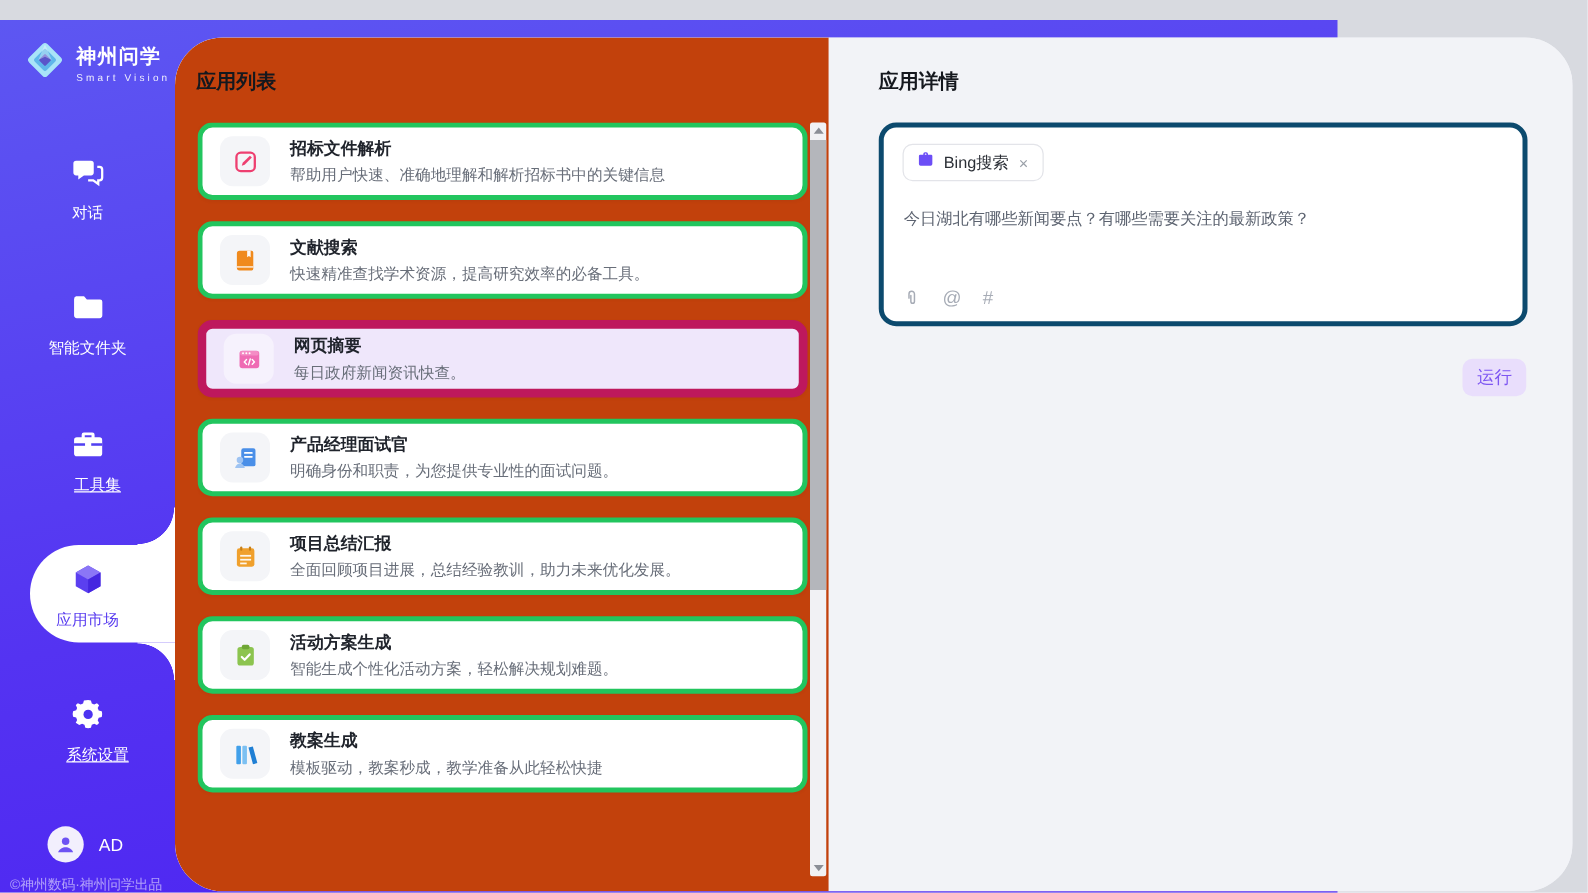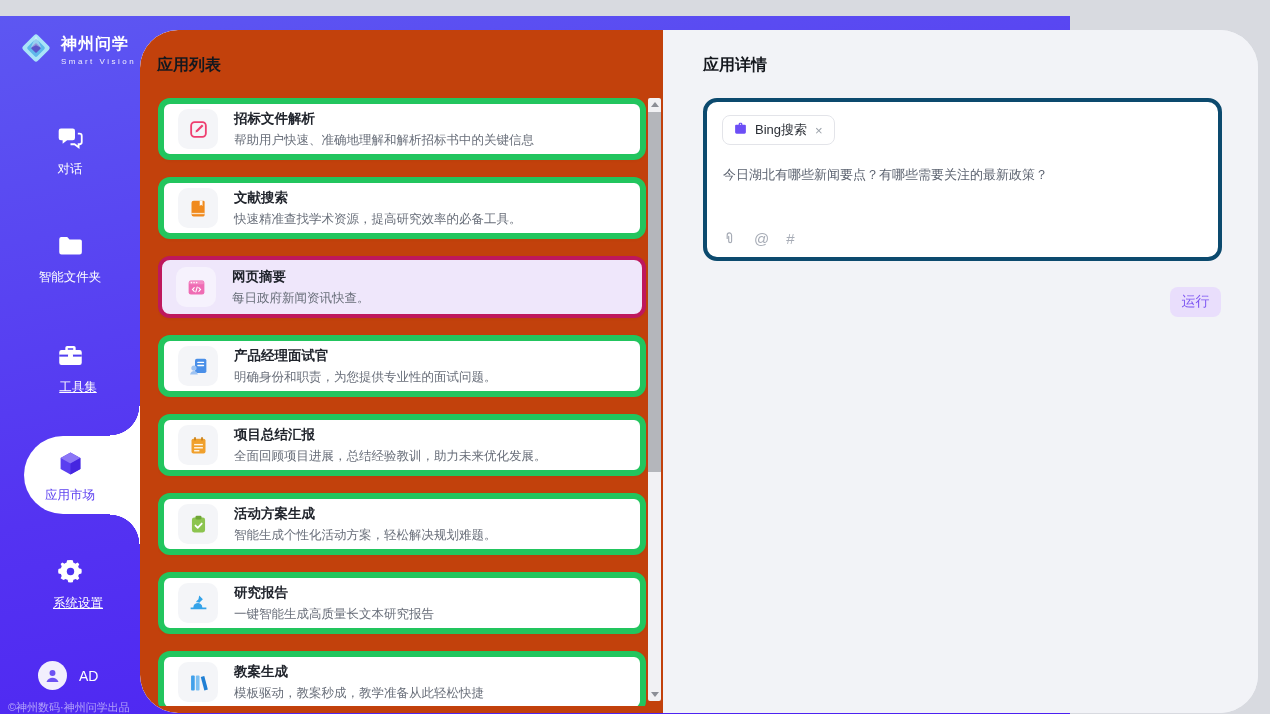--- a/index.html
+++ b/index.html
@@ -37,23 +37,23 @@
   .content { position:absolute; left:140px; top:14px; width:1118px; height:683px;
              border-radius:38px; background:#f2f3f7; overflow:hidden; }
   .list-panel { position:absolute; left:0; top:0; width:523px; height:683px; background:#c2410c; border-radius:38px 0 0 38px; }
   .detail-panel { position:absolute; left:523px; top:0; width:595px; height:683px; background:#f2f3f7; }
   .panel-title { position:absolute; left:17px; top:25px; font-size:16px; font-weight:bold; color:#15181e; }
   .detail-panel .panel-title { left:40px; }
 
   
   .cards-viewport { position:absolute; left:18px; top:68px; width:490px; height:608px; overflow:hidden; }
   .app-card { position:relative; width:488px; height:62px; margin-bottom:17px; background:#fff;
-              border:6px solid #22c55e; border-radius:12px; box-shadow:0 1px 3px rgba(30,30,60,.04);
+              border:4px solid #22c55e; border-radius:12px; box-shadow:0 1px 3px rgba(30,30,60,.04);
               display:flex; align-items:center; padding:0 14px; gap:16px; cursor:pointer; }
-  .app-card.selected { background:#efe7fb; border:4px solid #be185d; }
+  .app-card.selected { background:#efe7fb; border:7px solid #be185d; }
   .app-icon-box { width:40px; height:40px; border-radius:10px; background:#f4f5f8; flex:0 0 auto;
                   display:flex; align-items:center; justify-content:center; }
   .app-card.selected .app-icon-box { background:#f6f2fd; }
   .app-texts { display:flex; flex-direction:column; gap:4px; min-width:0; }
   .app-title { font-size:13.5px; font-weight:bold; color:#20242c; }
   .app-desc { font-size:12.5px; color:#686e79; white-space:nowrap; }
 
   
   .scrollbar { position:absolute; left:508px; top:68px; width:13px; height:603px; background:#f1f1f4; border-radius:2px; }
   .sb-btn { position:absolute; left:0; width:13px; height:13px; display:flex; align-items:center; justify-content:center; cursor:pointer; }
@@ -258,31 +258,20 @@
               <rect x="8.5" y="2" width="7" height="4.2" rx="1.6" fill="#6fa636"></rect>
               <path d="M8.5 13.2l2.6 2.6 4.6-4.9" stroke="#fff" stroke-width="2" fill="none" stroke-linecap="round" stroke-linejoin="round"></path>
             </svg>
           </span>
           <span class="app-texts">
             <span class="app-title">活动方案生成</span>
             <span class="app-desc">智能生成个性化活动方案，轻松解决规划难题。</span>
           </span>
         </div>
 
-        <div class="app-card">
-          <span class="app-icon-box">
-            <svg width="21" height="21" viewBox="0 0 24 24" fill="#34a3e9">
-              <path d="M12.8 2.8l4.2 4.2-4.4 4.4-1.4-1.4-1.9 2a5 5 0 0 1 7.1 4.5H21v2H3v-2h3.1a5 5 0 0 1 4.8-5.1l-1.6-1.6 2.7-2.7z"></path>
-            </svg>
-          </span>
-          <span class="app-texts">
-            <span class="app-title">研究报告</span>
-            <span class="app-desc">一键智能生成高质量长文本研究报告</span>
-          </span>
-        </div>
 
         <div class="app-card">
           <span class="app-icon-box">
             <svg width="21" height="21" viewBox="0 0 24 24">
               <rect x="3.5" y="4" width="4.2" height="17" rx="1" fill="#41a0ea"></rect>
               <rect x="9" y="4" width="4.2" height="17" rx="1" fill="#7cc0f2"></rect>
               <path d="M14.6 5.8l4-1.1 4.1 15.2-4 1.1z" fill="#1f7fd4"></path>
             </svg>
           </span>
           <span class="app-texts">

